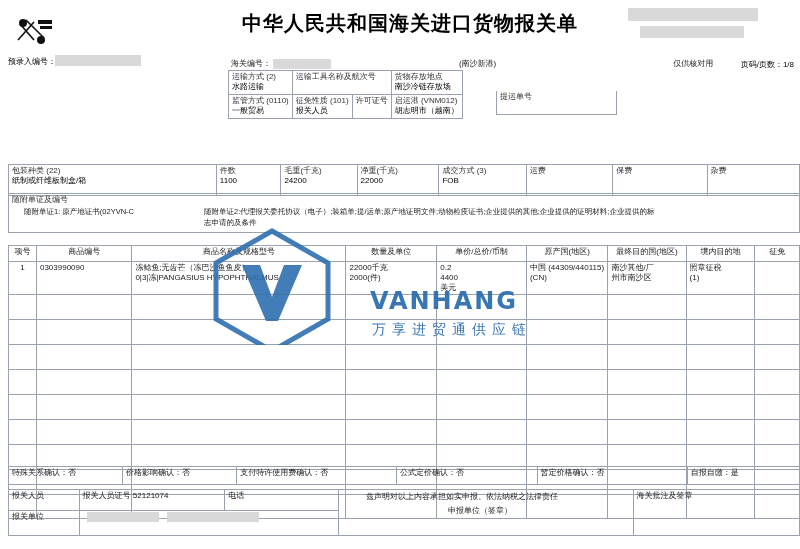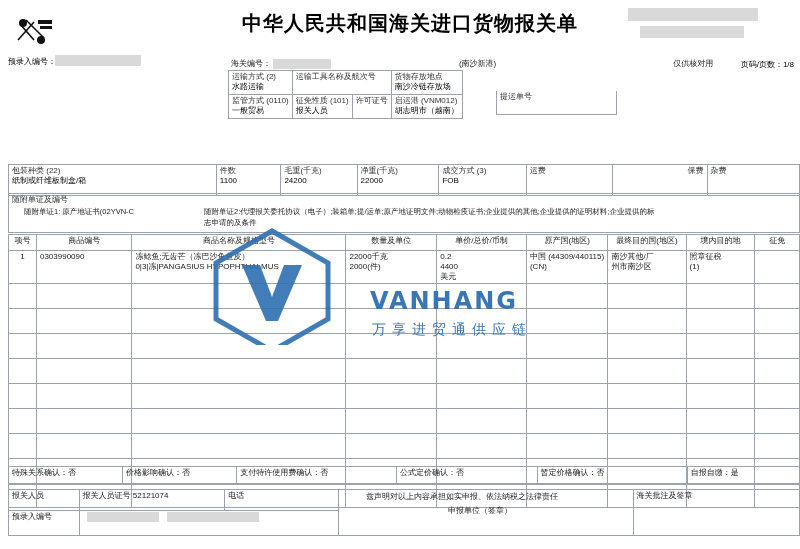--- a/index.html
+++ b/index.html
@@ -187,21 +187,21 @@
         <span class="val">22000</span>
       </td>
       <td class="cell" style="width:84px;">
         <span class="lbl">成交方式 (3)</span>
         <span class="val">FOB</span>
       </td>
       <td class="cell" style="width:84px;">
         <span class="lbl">运费</span>
         <span class="val"></span>
       </td>
-      <td class="cell" style="width:92px;text-align:right;">
+      <td class="cell" style="width:92px;">
         <span class="lbl">保费</span>
         <span class="val"></span>
       </td>
       <td class="cell" style="width:90px;">
         <span class="lbl">杂费</span>
         <span class="val"></span>
       </td>
     </tr>
   </tbody>
     </table>
@@ -214,21 +214,21 @@
           <span style="position:absolute;left:0;top:0;" class="lbl">随附单证及编号</span>
           <span style="position:absolute;left:12px;top:12px;" class="sm">随附单证1: 原产地证书(02YVN-C</span>
           <span style="position:absolute;left:192px;top:12px;" class="sm">随附单证2:代理报关委托协议（电子）;装箱单;提/运单;原产地证明文件;动物检疫证书;企业提供的其他;企业提供的证明材料;企业提供的标</span>
           <span style="position:absolute;left:192px;top:23px;" class="sm">志申请的及条件</span>
         </div>
       </td>
     </tr>
   </tbody>
     </table>
 
-  <table class="grid" style="left:8px;top:234px;">
+  <table class="grid" style="left:8px;top:245px;">
     <tbody>
         <tr>
       <td class="cell ctr" style="width:22px;height:13px;">项号</td>
       <td class="cell ctr" style="width:92px;">商品编号</td>
       <td class="cell ctr" style="width:218px;">商品名称及规格型号</td>
       <td class="cell ctr" style="width:88px;">数量及单位</td>
       <td class="cell ctr" style="width:88px;">单价/总价/币制</td>
       <td class="cell ctr" style="width:76px;">原产国(地区)</td>
       <td class="cell ctr" style="width:76px;">最终目的国(地区)</td>
       <td class="cell ctr" style="width:66px;">境内目的地</td>
@@ -390,21 +390,21 @@
       <td class="cell" style="width:110px;border-right:none;">电话</td>
       <td class="cell" rowspan="2" style="width:300px;">
         <div style="position:relative;height:40px;">
           <span style="position:absolute;left:24px;top:1px;">兹声明对以上内容承担如实申报、依法纳税之法律责任</span>
           <span style="position:absolute;left:106px;top:15px;">申报单位（签章）</span>
         </div>
       </td>
       <td class="cell" rowspan="2" style="width:166px;">海关批注及签章</td>
     </tr>
     <tr>
-      <td class="cell" style="height:22px;border-right:none;">预录入编号</td>
+      <td class="cell" style="height:22px;border-right:none;">报关单位</td>
       <td class="cell" colspan="2" style="border-right:none;">
         <span class="blockbar" style="width:72px;margin-left:4px;"></span>
         <span class="blockbar" style="width:92px;margin-left:6px;"></span>
       </td>
     </tr>
   </tbody>
     </table>
 
   <div class="wm">
     <svg width="420" height="120" viewBox="0 0 420 120">

